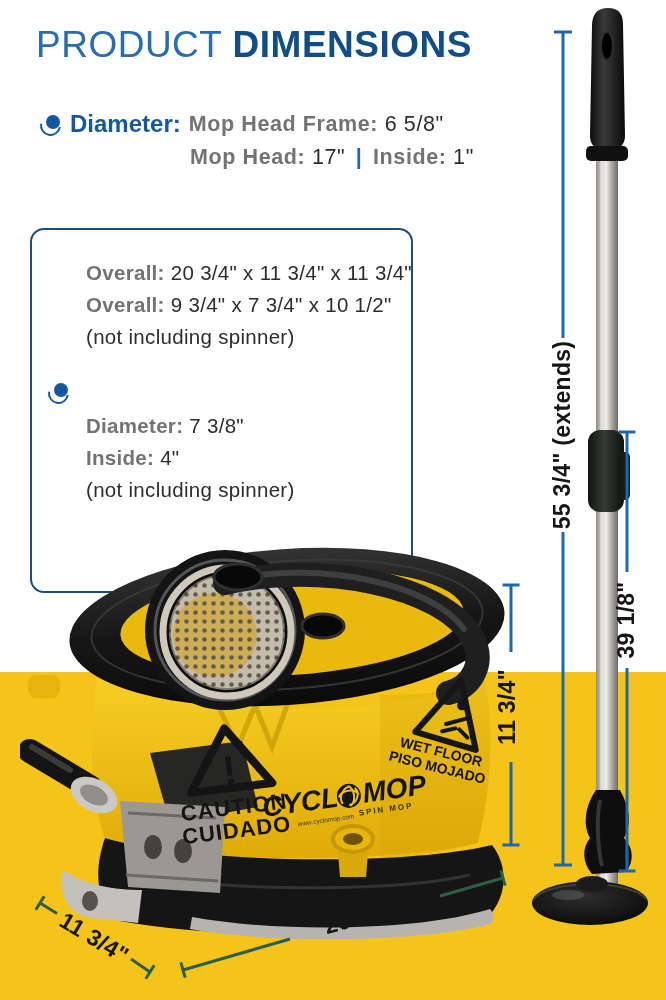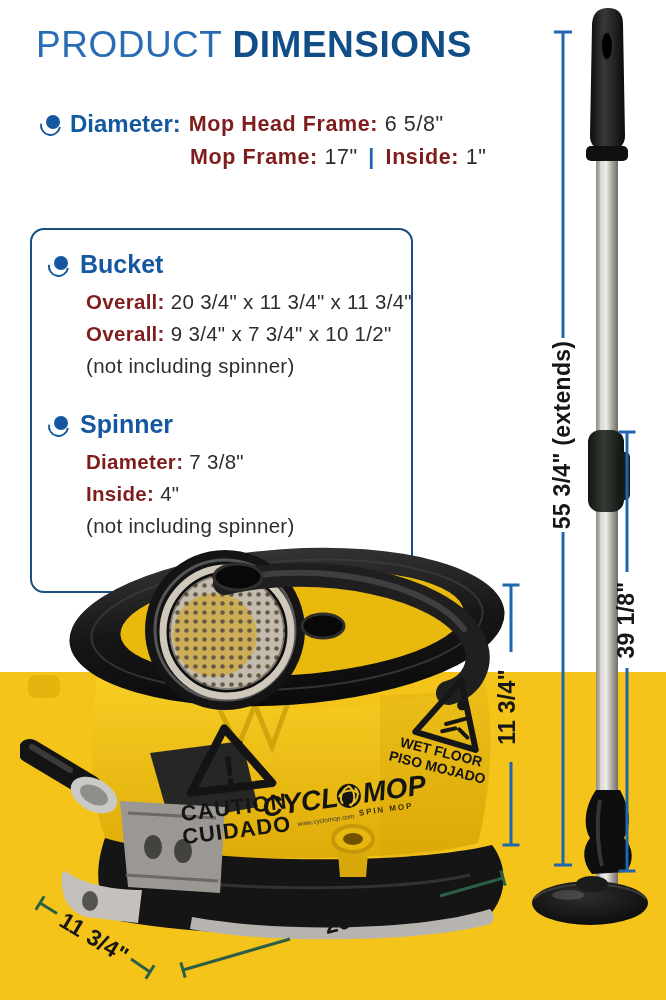--- a/index.html
+++ b/index.html
@@ -20,21 +20,21 @@
   
   .bullet{position:relative;width:22px;height:22px;display:inline-block;flex:none;}
   .bullet::before{content:"";position:absolute;left:6px;top:2px;width:14px;height:14px;border-radius:50%;background:#1558a0;}
   .bullet::after{content:"";position:absolute;left:0;top:2px;width:17px;height:17px;border:2.5px solid #1558a0;
     border-radius:50%;border-top-color:transparent;border-right-color:transparent;transform:rotate(-35deg);}
 
   
   .diam{position:absolute;left:40px;top:110px;z-index:2;}
   .diam-row1{display:flex;align-items:center;gap:8px;}
   .blue-label{font-size:24px;font-weight:700;color:#1558a0;}
-  .k{font-weight:700;color:#7f1d1d;margin-top:45px;}
+  .k{font-weight:700;color:#737373;margin-top:45px;}
   .v{font-weight:400;color:#2d2d2d;}
   .body-txt{font-size:21.5px;letter-spacing:.6px;white-space:nowrap;}
   .diam-row2{margin-left:150px;margin-top:7px;}
   .pipe{color:#1e66ad;font-weight:700;padding:0 4px;}
 
   
   .specs-box{position:absolute;left:30px;top:228px;width:383px;height:365px;border:2.5px solid #1b4d7e;
     border-radius:14px;box-sizing:border-box;padding:20px 0 0 16px;z-index:1;background:transparent;}
   .sec-head{display:flex;align-items:center;gap:10px;}
   .sec-head .hd{font-size:25px;font-weight:700;color:#1558a0;}
@@ -69,44 +69,39 @@
   <div class="diam">
     <div class="diam-row1">
       <span class="bullet"></span>
       <span class="blue-label">Diameter:</span>
       <span class="body-txt">
         <span class="k">Mop Head Frame:</span>
         <span class="v">6 5/8"</span>
       </span>
     </div>
     <div class="diam-row2 body-txt">
-      <span class="k">Mop Frame:</span>
+      <span class="k">Mop Head:</span>
       <span class="v">17"</span>
       <span class="pipe">|</span>
       <span class="k">Inside:</span>
       <span class="v">1"</span>
     </div>
   </div>
 
   <div class="specs-box">
     <div class="bucket-sec">
-      <div class="sec-head">
-        <span class="bullet"></span>
-        <span class="hd">Bucket</span>
-      </div>
       <div class="sec-rows">
         <div><span class="k">Overall:</span> <span class="v">20 3/4" x 11 3/4" x 11 3/4"</span></div>
         <div><span class="k">Overall:</span> <span class="v">9 3/4" x 7 3/4" x 10 1/2"</span></div>
         <div class="v">(not including spinner)</div>
       </div>
     </div>
     <div class="spinner-sec">
       <div class="sec-head">
         <span class="bullet"></span>
-        <span class="hd">Spinner</span>
       </div>
       <div class="sec-rows">
         <div><span class="k">Diameter:</span> <span class="v">7 3/8"</span></div>
         <div><span class="k">Inside:</span> <span class="v">4"</span></div>
         <div class="v">(not including spinner)</div>
       </div>
     </div>
   </div>
 
   <svg id="mop-art" width="136" height="1000" viewBox="0 0 136 1000" style="left:530px;top:0;">

